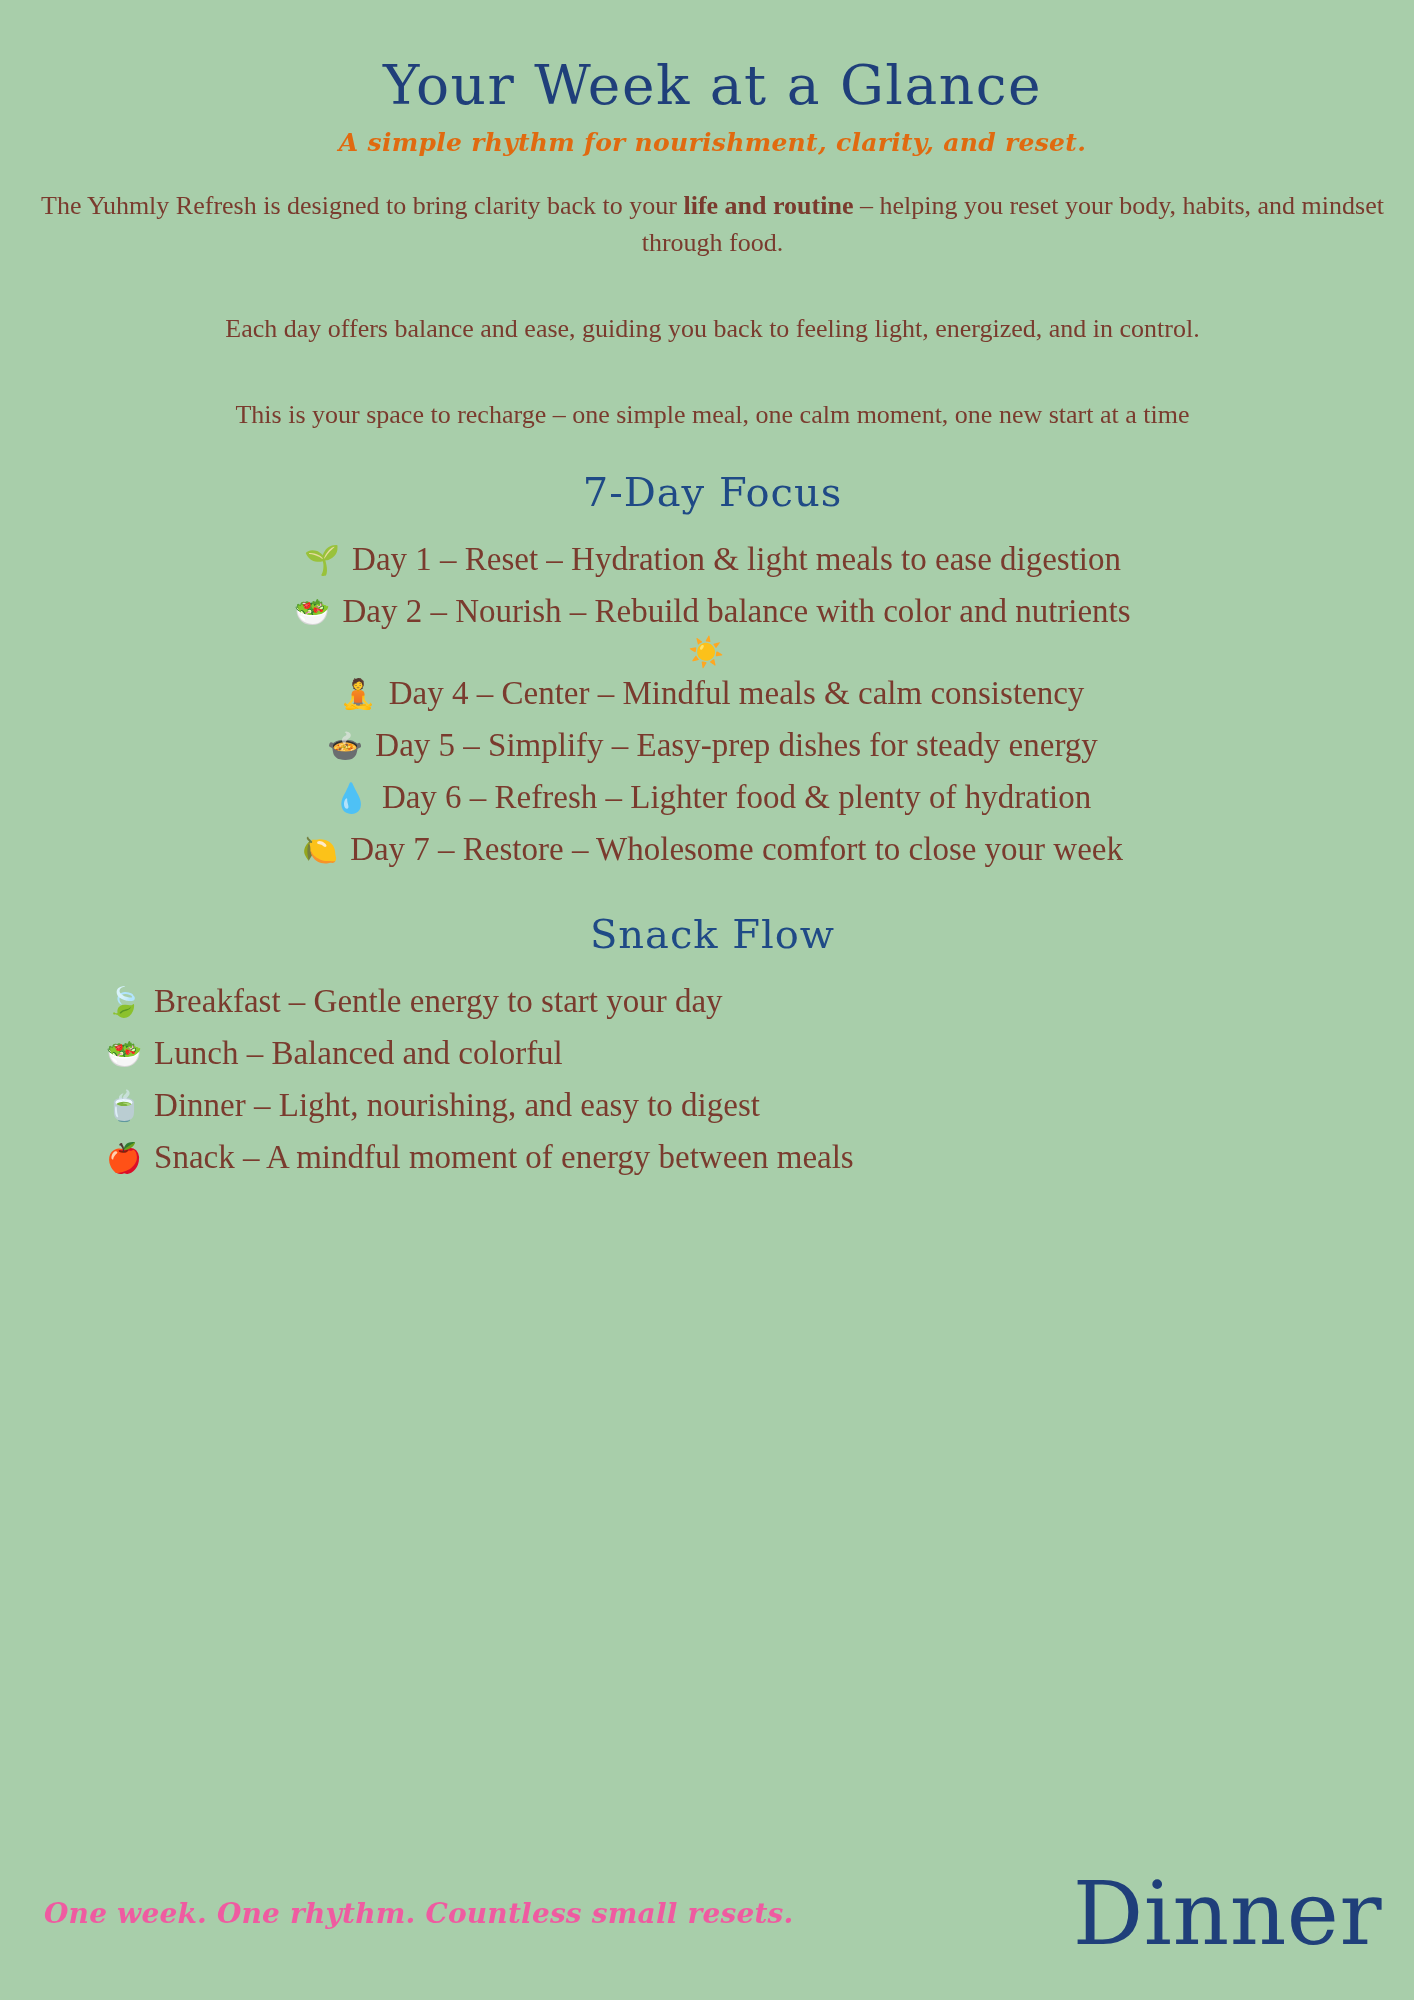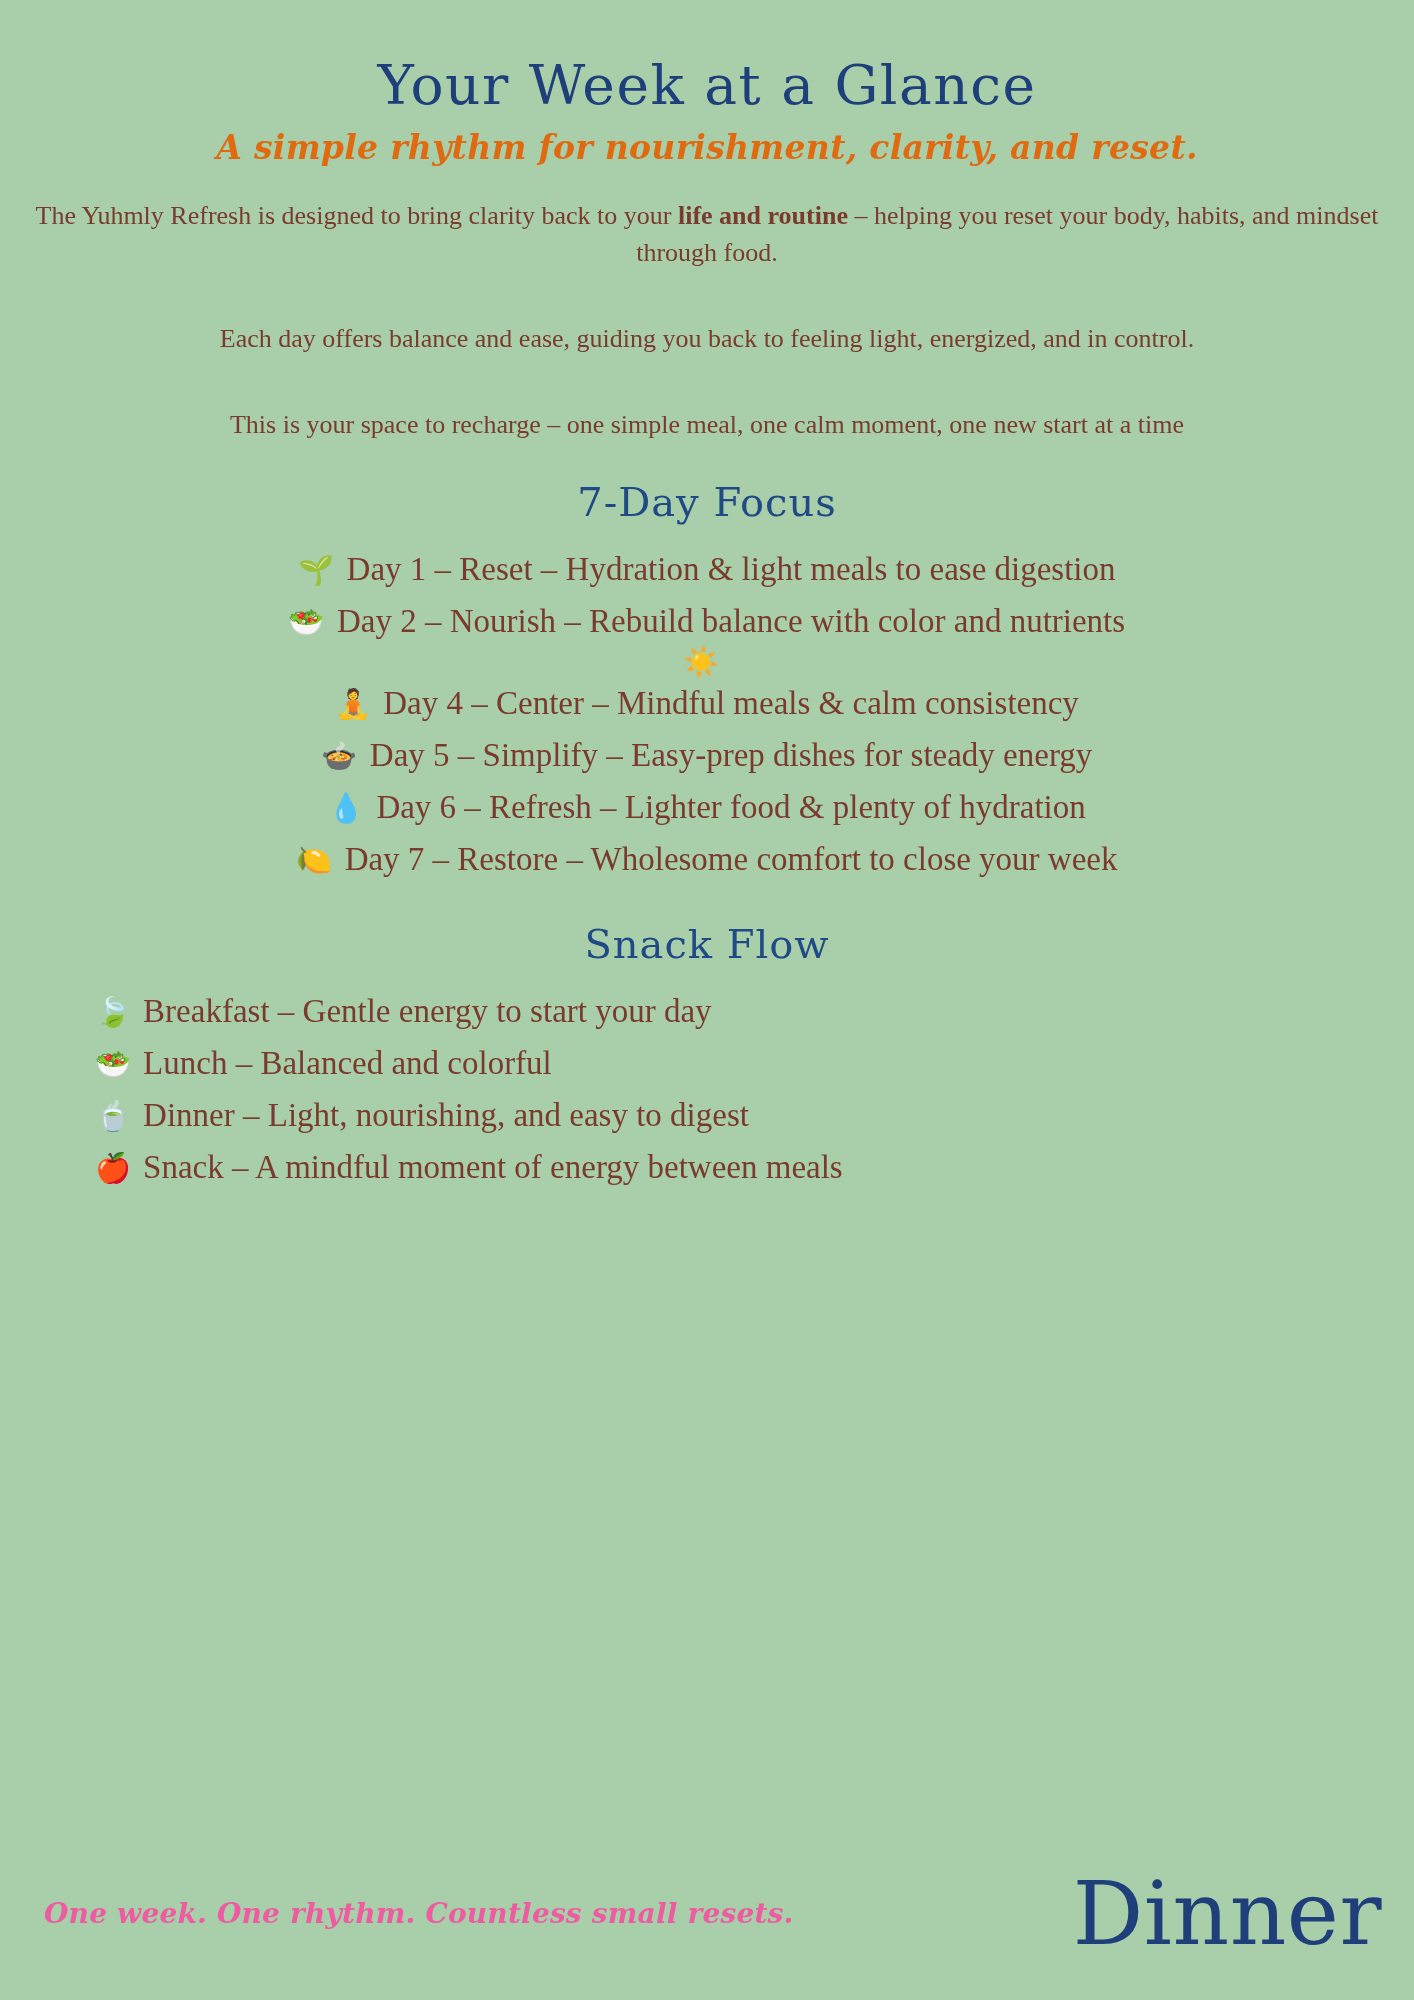--- a/index.html
+++ b/index.html
@@ -11,39 +11,39 @@
     height: 2000px;
     background: #a8ceaa;
     font-family: "Liberation Serif", serif;
     overflow: hidden;
   }
   .page {
     position: relative;
     width: 1414px;
     height: 2000px;
     box-sizing: border-box;
-    padding: 55px 30px 0 30px;
+    padding: 55px 30px 0 41px;
   }
   .title {
     text-align: center;
     color: #1f3f7a;
     font-family: "DejaVu Serif", serif;
     font-size: 55px;
     font-weight: 400;
     letter-spacing: 1.5px;
     line-height: 1.1;
     margin: 0 0 12px 0;
   }
   .subtitle {
     text-align: center;
     color: #e06a10;
     font-family: "DejaVu Serif", serif;
     font-style: italic;
     font-weight: 700;
-    font-size: 33px;
+    font-size: 25px;
     letter-spacing: 0.3px;
     margin: 0 0 30px 0;
   }
   .intro {
     color: #7a3b2e;
     font-size: 26px;
     line-height: 1.45;
     text-align: center;
     max-width: 1370px;
     margin: 0 auto;

